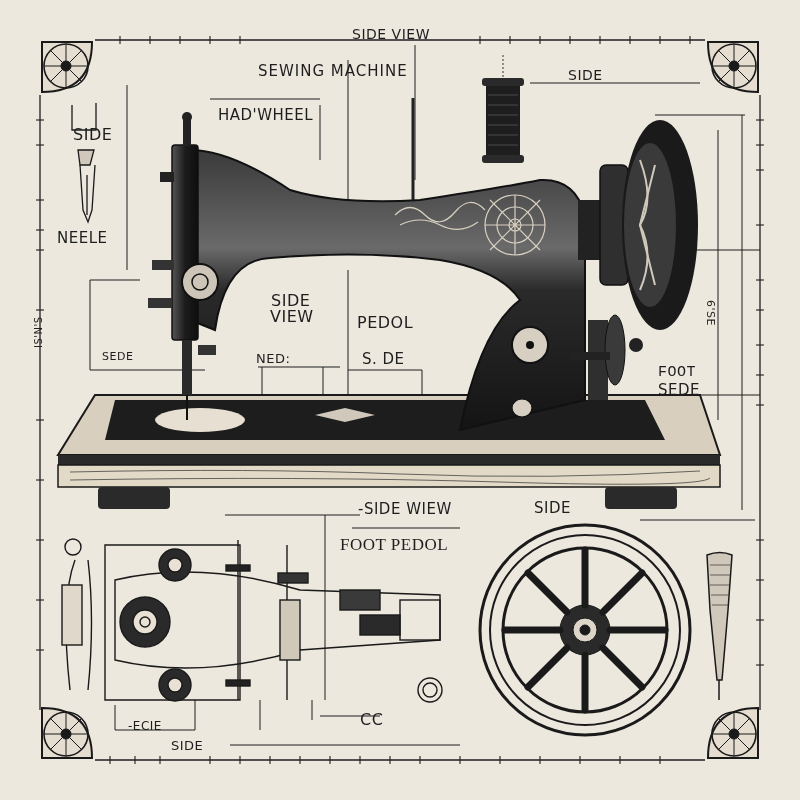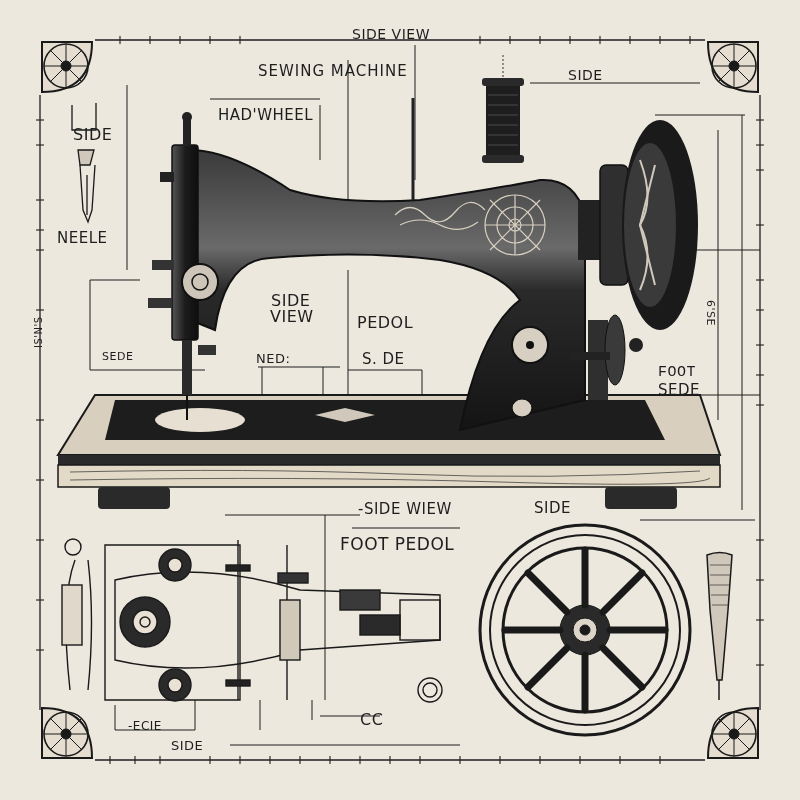--- a/index.html
+++ b/index.html
@@ -297,17 +297,17 @@
 <div class="lbl" style="left:271px;top:293px;font-size:16px;">SIDE</div>
 <div class="lbl" style="left:270px;top:309px;font-size:16px;">VIEW</div>
 <div class="lbl" style="left:357px;top:315px;font-size:16px;">PEDOL</div>
 <div class="lbl" style="left:256px;top:352px;font-size:13px;">NED:</div>
 <div class="lbl" style="left:362px;top:352px;font-size:15px;">S. DE</div>
 <div class="lbl" style="left:658px;top:365px;font-size:15px;font-family:Liberation Mono, monospace;">FOOT</div>
 <div class="lbl" style="left:658px;top:383px;font-size:15px;">SEDE</div>
 <div class="lbl" style="left:716px;top:300px;font-size:11px;transform:rotate(90deg);transform-origin:left top;">6'SE</div>
 <div class="lbl" style="left:34px;top:348px;font-size:10px;transform:rotate(-90deg);transform-origin:left top;">IS'N'S</div>
 <div class="lbl" style="left:358px;top:502px;font-size:15px;text-align:right;">-SIDE WIEW</div>
-<div class="lbl" style="left:340px;top:536px;font-size:17px;">FOOT PEDOL</div>
+<div class="lbl" style="left:340px;top:536px;font-size:17px;font-family:Liberation Serif, serif;">FOOT PEDOL</div>
 <div class="lbl" style="left:534px;top:501px;font-size:15px;">SIDE</div>
 <div class="lbl" style="left:128px;top:720px;font-size:12px;">-ECIE</div>
 <div class="lbl" style="left:171px;top:739px;font-size:13px;">SIDE</div>
 <div class="lbl" style="left:360px;top:712px;font-size:16px;">CC</div>
 
 </body></html>

